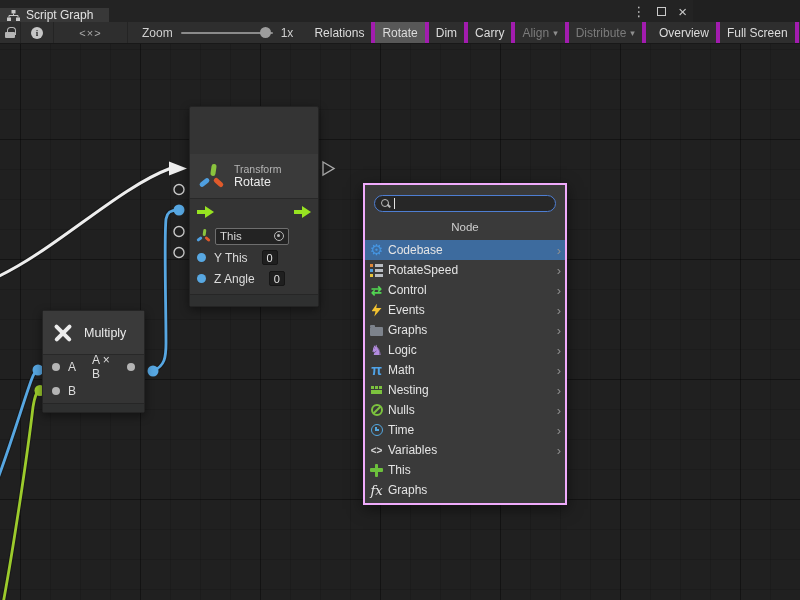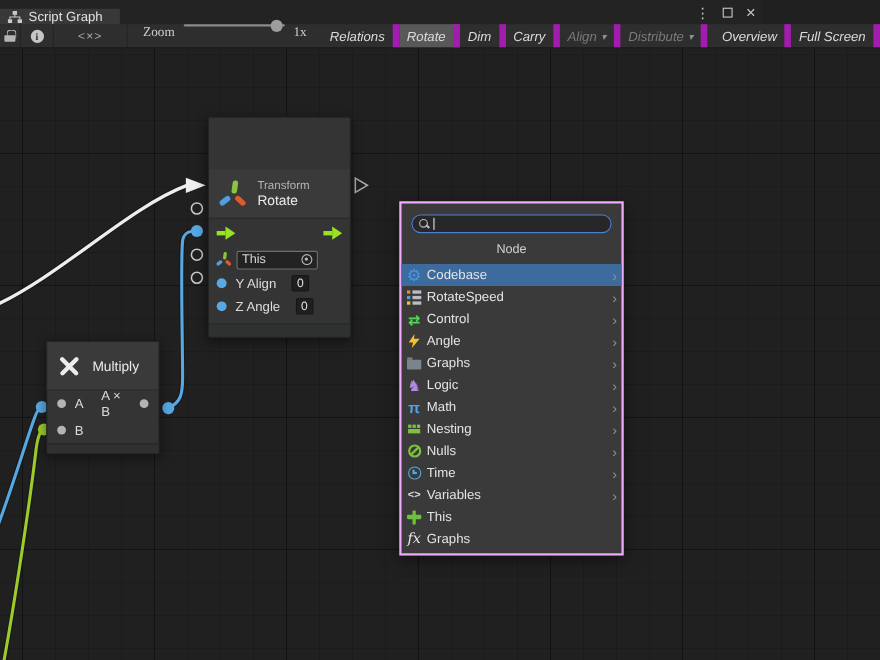--- a/index.html
+++ b/index.html
@@ -42,28 +42,28 @@
   .icon-lock::before { content:""; position:absolute; left:1.5px; top:0;
     width:7px; height:7px; border:1.5px solid #b5b5b5; border-radius:3.5px 3.5px 0 0;
     border-bottom:none; }
   .icon-lock::after { content:""; position:absolute; left:0; top:4.5px;
     width:10px; height:6.5px; background:#b5b5b5; border-radius:1px; }
   .icon-info { width:12px; height:12px; border-radius:50%; background:#c6c6c6;
     color:#2b2b2b; font-size:9px; font-weight:bold; display:flex;
     align-items:center; justify-content:center; font-family:"Liberation Serif",serif; }
   .icon-code { color:#a9a9a9; font-size:11px; letter-spacing:1px; }
   .graphref { gap:6px; padding:0 12px; }
-  .zoomgrp { display:flex; align-items:flex-start; gap:8px; padding:0 8px 0 14px;font-family:Liberation Serif, serif; }
+  .zoomgrp { display:flex; align-items:center; gap:8px; padding:0 8px 0 14px; }
   .slider-track { position:relative; width:92px; height:2px; background:#8b8b8b;
     border-radius:1px; }
   .slider-handle { position:absolute; right:2px; top:-4.5px; width:11px; height:11px;
     border-radius:50%; background:#9d9d9d; }
   .tbtns { display:flex; align-items:stretch; margin-left:6px; }
   .tbtn { display:flex; align-items:center; padding:0 7px; color:#dcdcdc;
-    border-right:6px solid #a21caf; white-space:nowrap; gap:4px;font-style:italic; }
+    border-right:4px solid #a21caf; white-space:nowrap; gap:4px; }
   .tbtn.active { background:#585858; }
   .tbtn.disabled { color:#7b7b7b; }
   .tbtn .dd { font-size:9px; color:#8f8f8f; }
   .tbtn-gap { width:6px; }
 
   
   .node { position:absolute; background:#343434; border:1px solid #242424;
     border-radius:2px; box-shadow:0 3px 10px rgba(0,0,0,.45); z-index:3;
     color:#dcdcdc; font-size:12px; }
   .node-header { background:#3a3a3a; border-bottom:1px solid #282828;
@@ -241,21 +241,21 @@
             <span class="ax-b"></span>
             <span class="ax-r"></span>
         </div>
         <div class="field">
           <span>This</span>
           <span class="obj-pick"></span>
         </div>
       </div>
       <div class="row row-port">
         <span class="pdot"></span>
-        <span>Y Align</span>
+        <span>Y This</span>
         <span class="valbox">0</span>
       </div>
       <div class="row row-port">
         <span class="pdot"></span>
         <span>Z Angle</span>
         <span class="valbox">0</span>
       </div>
     </div>
     <div class="node-footer"></div>
   </div>
@@ -316,21 +316,21 @@
       </div>
       <div class="fitem">
         <span class="ficon gi-control">⇄</span>
         <span>Control</span>
         <span class="chev">›</span>
       </div>
       <div class="fitem">
         <span class="ficon">
             <span class="icon-bolt"></span>
           </span>
-        <span>Angle</span>
+        <span>Events</span>
         <span class="chev">›</span>
       </div>
       <div class="fitem">
         <span class="ficon">
             <span class="icon-folder"></span>
           </span>
         <span>Graphs</span>
         <span class="chev">›</span>
       </div>
       <div class="fitem">

